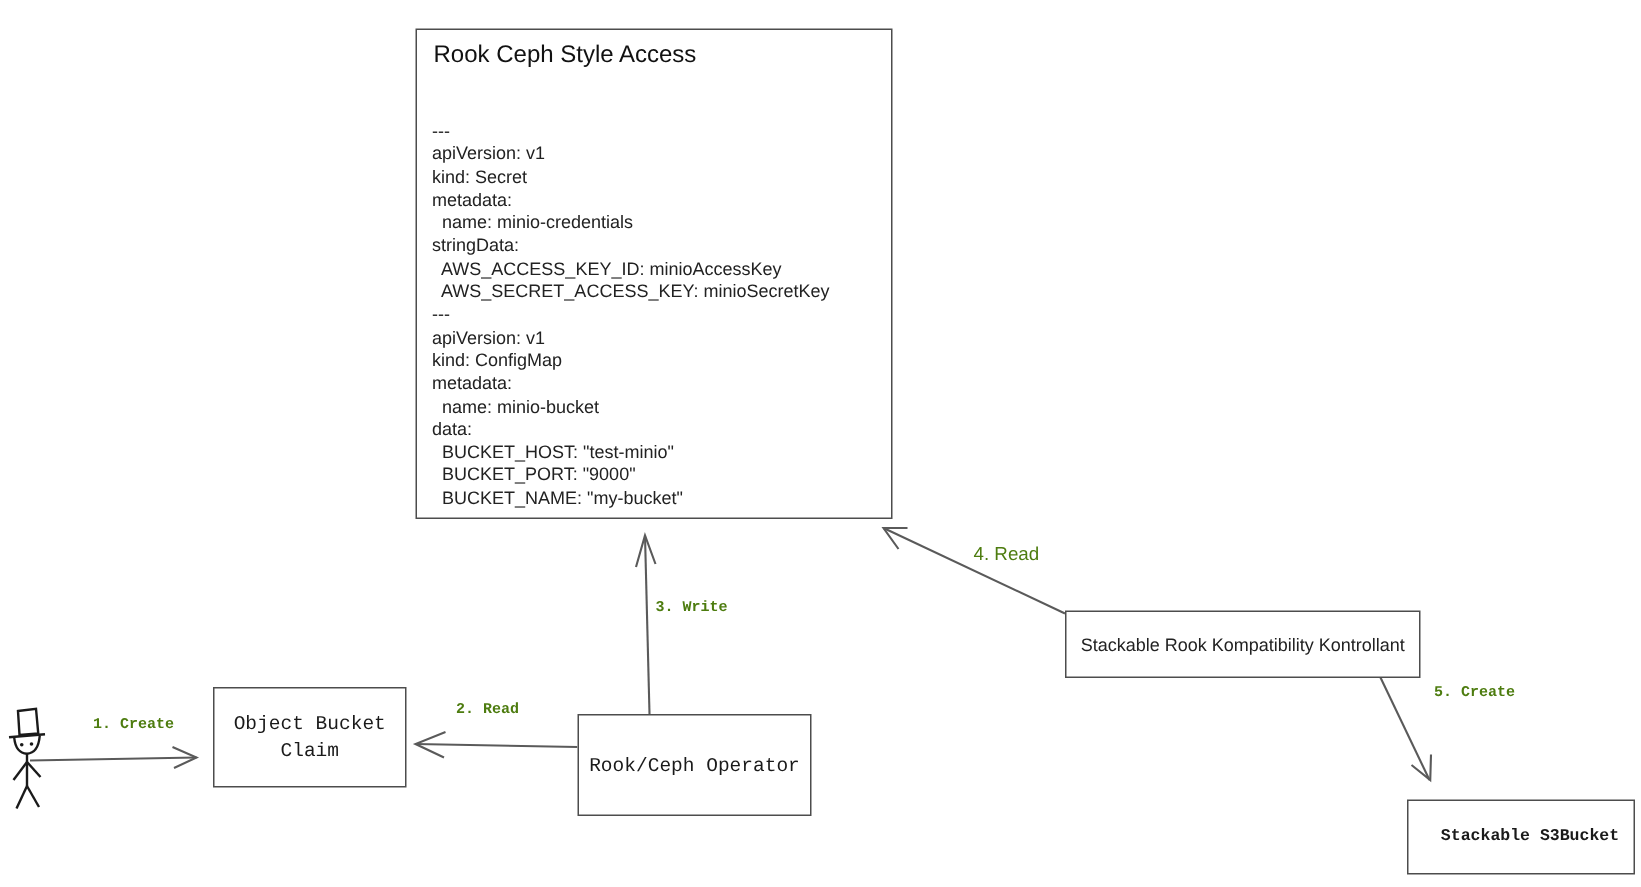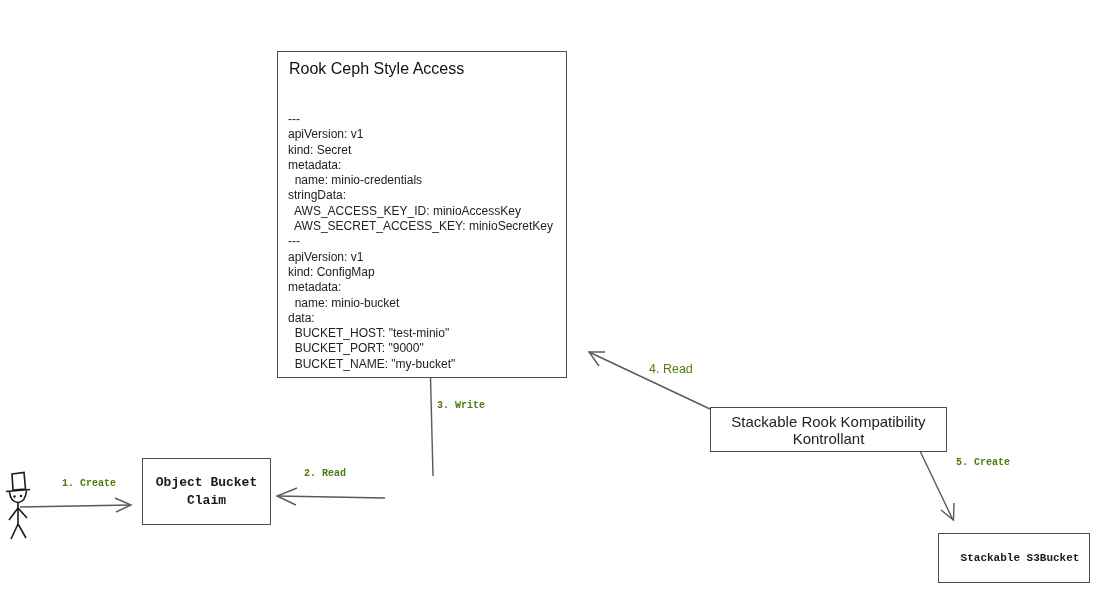--- a/index.html
+++ b/index.html
@@ -23,52 +23,52 @@
     border: 1.5px solid #4d4d4d;
     background: #ffffff;
   }
   .node {
     display: flex;
     align-items: center;
     justify-content: center;
     text-align: center;
     white-space: pre-line;
   }
-  .main-box { left: 277px; top: 19px; width: 290px; height: 327px; margin-top: 32px; }
+  .main-box { left: 277px; top: 19px; width: 318px; height: 327px; }
   .main-title {
     position: absolute;
     left: 11px; top: 8px;
     font-size: 16px;
     color: #111111;
   }
   .yaml {
     position: absolute;
     left: 10px; top: 60px;
     margin: 0;
     font-family: "Liberation Sans", "DejaVu Sans", sans-serif;
     font-size: 12px;
     line-height: 15.3px;
     white-space: pre;
     color: #222222;
   }
   .obc-box {
     left: 142px; top: 458px; width: 129px; height: 67px;
     font-family: "Liberation Mono", "DejaVu Sans Mono", monospace;
-    font-weight: bold;
+    font-weight: normal;
     font-size: 13px;
     line-height: 18px;
   }
   .operator-box {
     left: 385px; top: 476px; width: 156px; height: 68px;
     font-family: "Liberation Mono", "DejaVu Sans Mono", monospace;
     font-size: 13px;
   }
   .kontrollant-box {
     left: 710px; top: 407px; width: 237px; height: 45px;
-    font-size: 15px;
+    font-size: 12px;
     color: #222222;
   }
   .s3-box {
     left: 938px; top: 533px; width: 152px; height: 50px;
     font-family: "Liberation Mono", "DejaVu Sans Mono", monospace;
     font-weight: bold;
     font-size: 11px;
     padding-left: 12px;
   }
   .arrow-label {
@@ -158,20 +158,23 @@
   BUCKET_HOST: "test-minio"
   BUCKET_PORT: "9000"
   BUCKET_NAME: "my-bucket"</pre>
   </div>
 
   <div class="box node obc-box">
     <span>Object Bucket
 Claim</span>
   </div>
 
+  <div class="box node operator-box">
+    <span>Rook/Ceph Operator</span>
+  </div>
 
   <div class="box node kontrollant-box">
     <span>Stackable Rook Kompatibility Kontrollant</span>
   </div>
 
   <div class="box node s3-box">
     <span>Stackable S3Bucket</span>
   </div>
 
   <div class="arrow-label label-1">1. Create</div>

